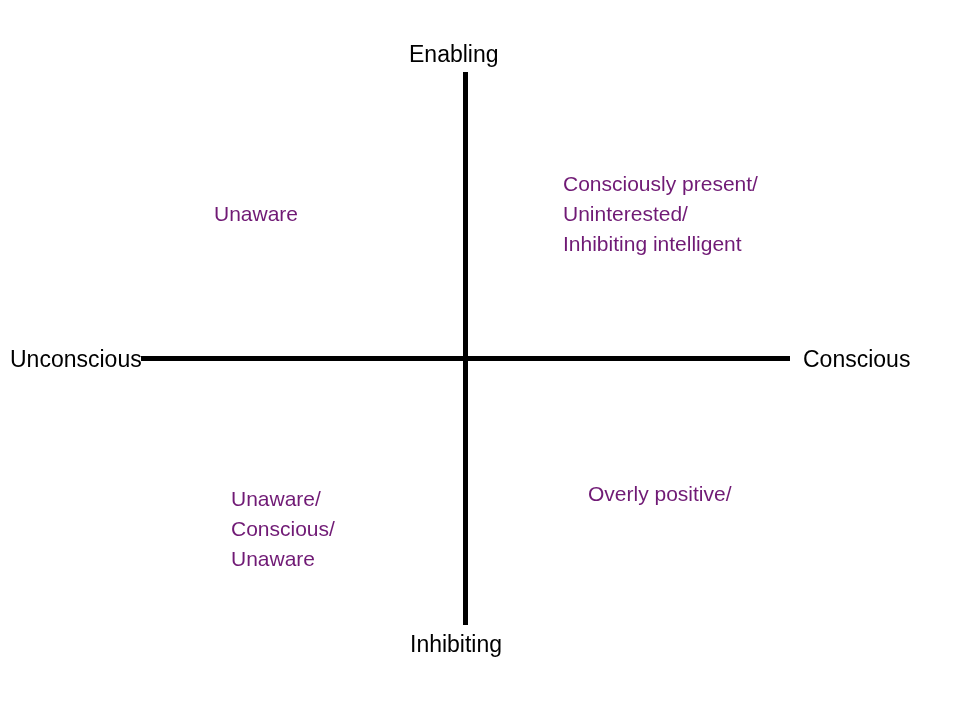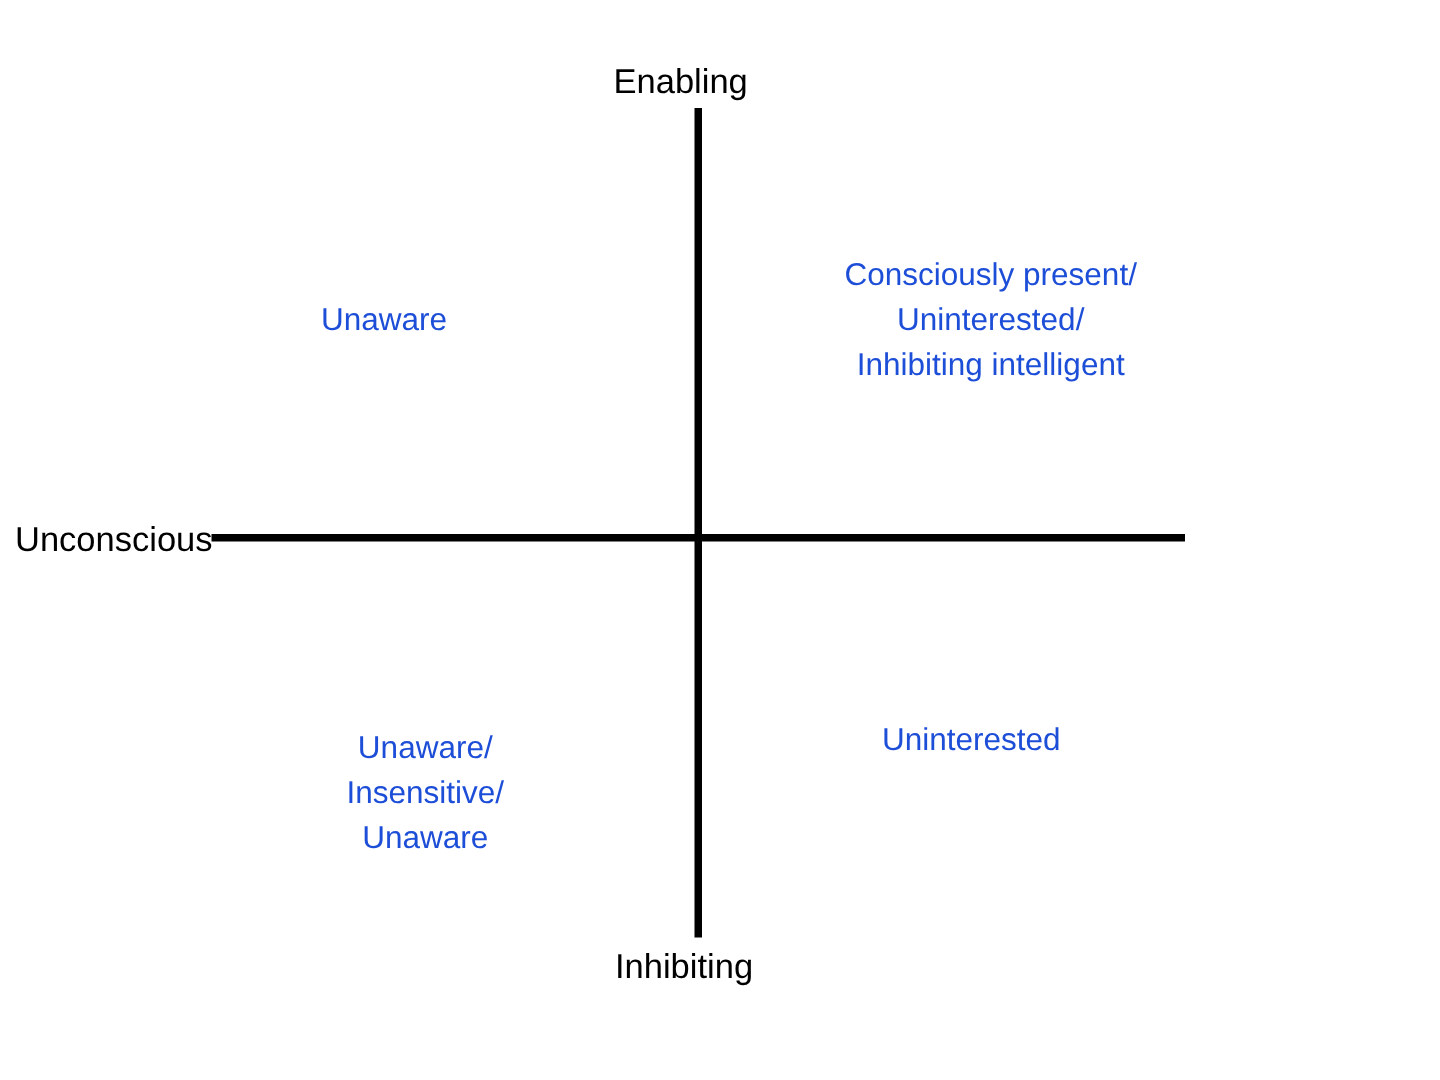--- a/index.html
+++ b/index.html
@@ -12,21 +12,20 @@
     font-family: "Liberation Sans", sans-serif;
     color: #000000;
     -webkit-font-smoothing: antialiased;
   }
   #canvas {
     position: relative;
     width: 960px;
     height: 720px;
     background: #ffffff;
     overflow: hidden;
-    text-align: center;
   }
 
   
   .axis {
     position: absolute;
     background: #000000;
   }
   #axis-vertical {
     left: 463px;
     top: 72px;
@@ -63,21 +62,21 @@
   #label-conscious {
     left: 803px;
     top: 345px;
   }
 
   
   .quadrant-text {
     position: absolute;
     font-size: 21px;
     line-height: 30px;
-    color: #1d4ed8;
+    color: #701a75;
     white-space: nowrap;
   }
   #quadrant-top-left {
     left: 214px;
     top: 199px;
   }
   #quadrant-top-right {
     left: 563px;
     top: 169px;
   }
@@ -100,34 +99,35 @@
 
   <div class="axis" id="axis-vertical"></div>
   <div class="axis" id="axis-horizontal"></div>
 
   <div class="axis-label" id="label-enabling">Enabling</div>
 
   <div class="axis-label" id="label-inhibiting">Inhibiting</div>
 
   <div class="axis-label" id="label-unconscious">Unconscious</div>
 
+  <div class="axis-label" id="label-conscious">Conscious</div>
 
   <div class="quadrant-text" id="quadrant-top-left">
     <span class="line">Unaware</span>
   </div>
 
   <div class="quadrant-text" id="quadrant-top-right">
     <span class="line">Consciously present/</span>
     <span class="line">Uninterested/</span>
     <span class="line">Inhibiting intelligent</span>
   </div>
 
   <div class="quadrant-text" id="quadrant-bottom-left">
     <span class="line">Unaware/</span>
-    <span class="line">Insensitive/</span>
+    <span class="line">Conscious/</span>
     <span class="line">Unaware</span>
   </div>
 
   <div class="quadrant-text" id="quadrant-bottom-right">
-    <span class="line">Uninterested</span>
+    <span class="line">Overly positive/</span>
   </div>
 
 </div>
 
 </body></html>

